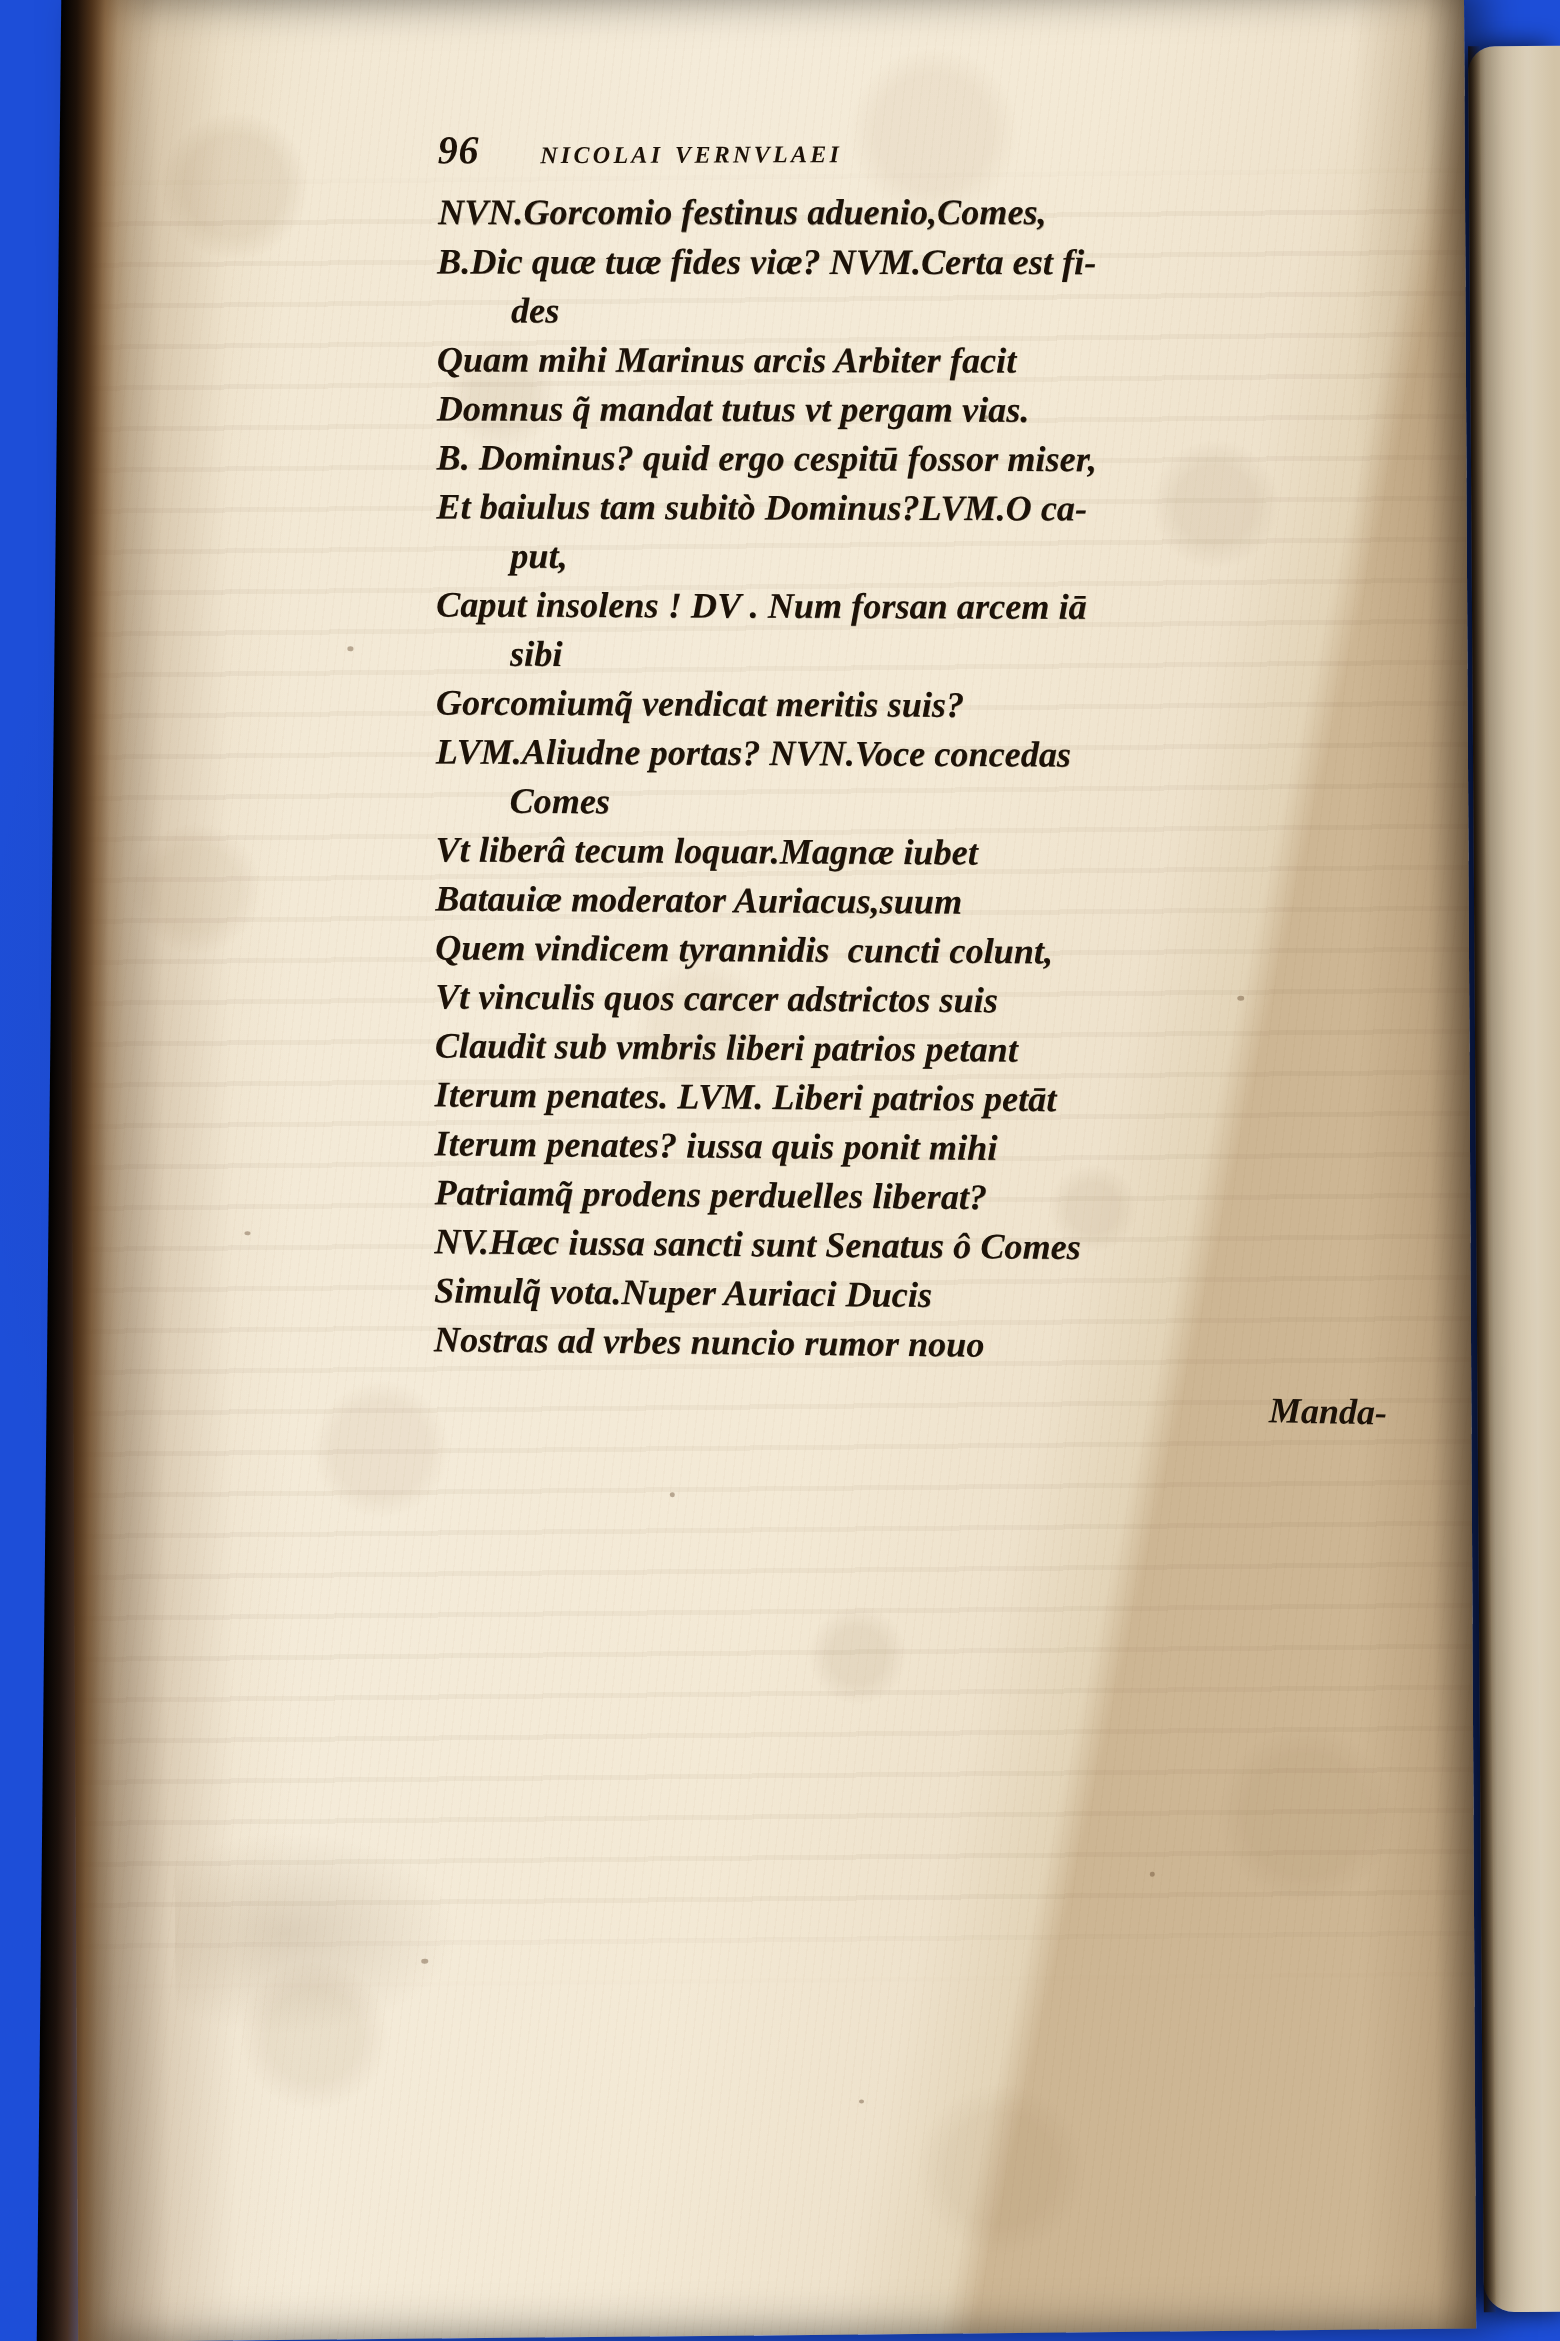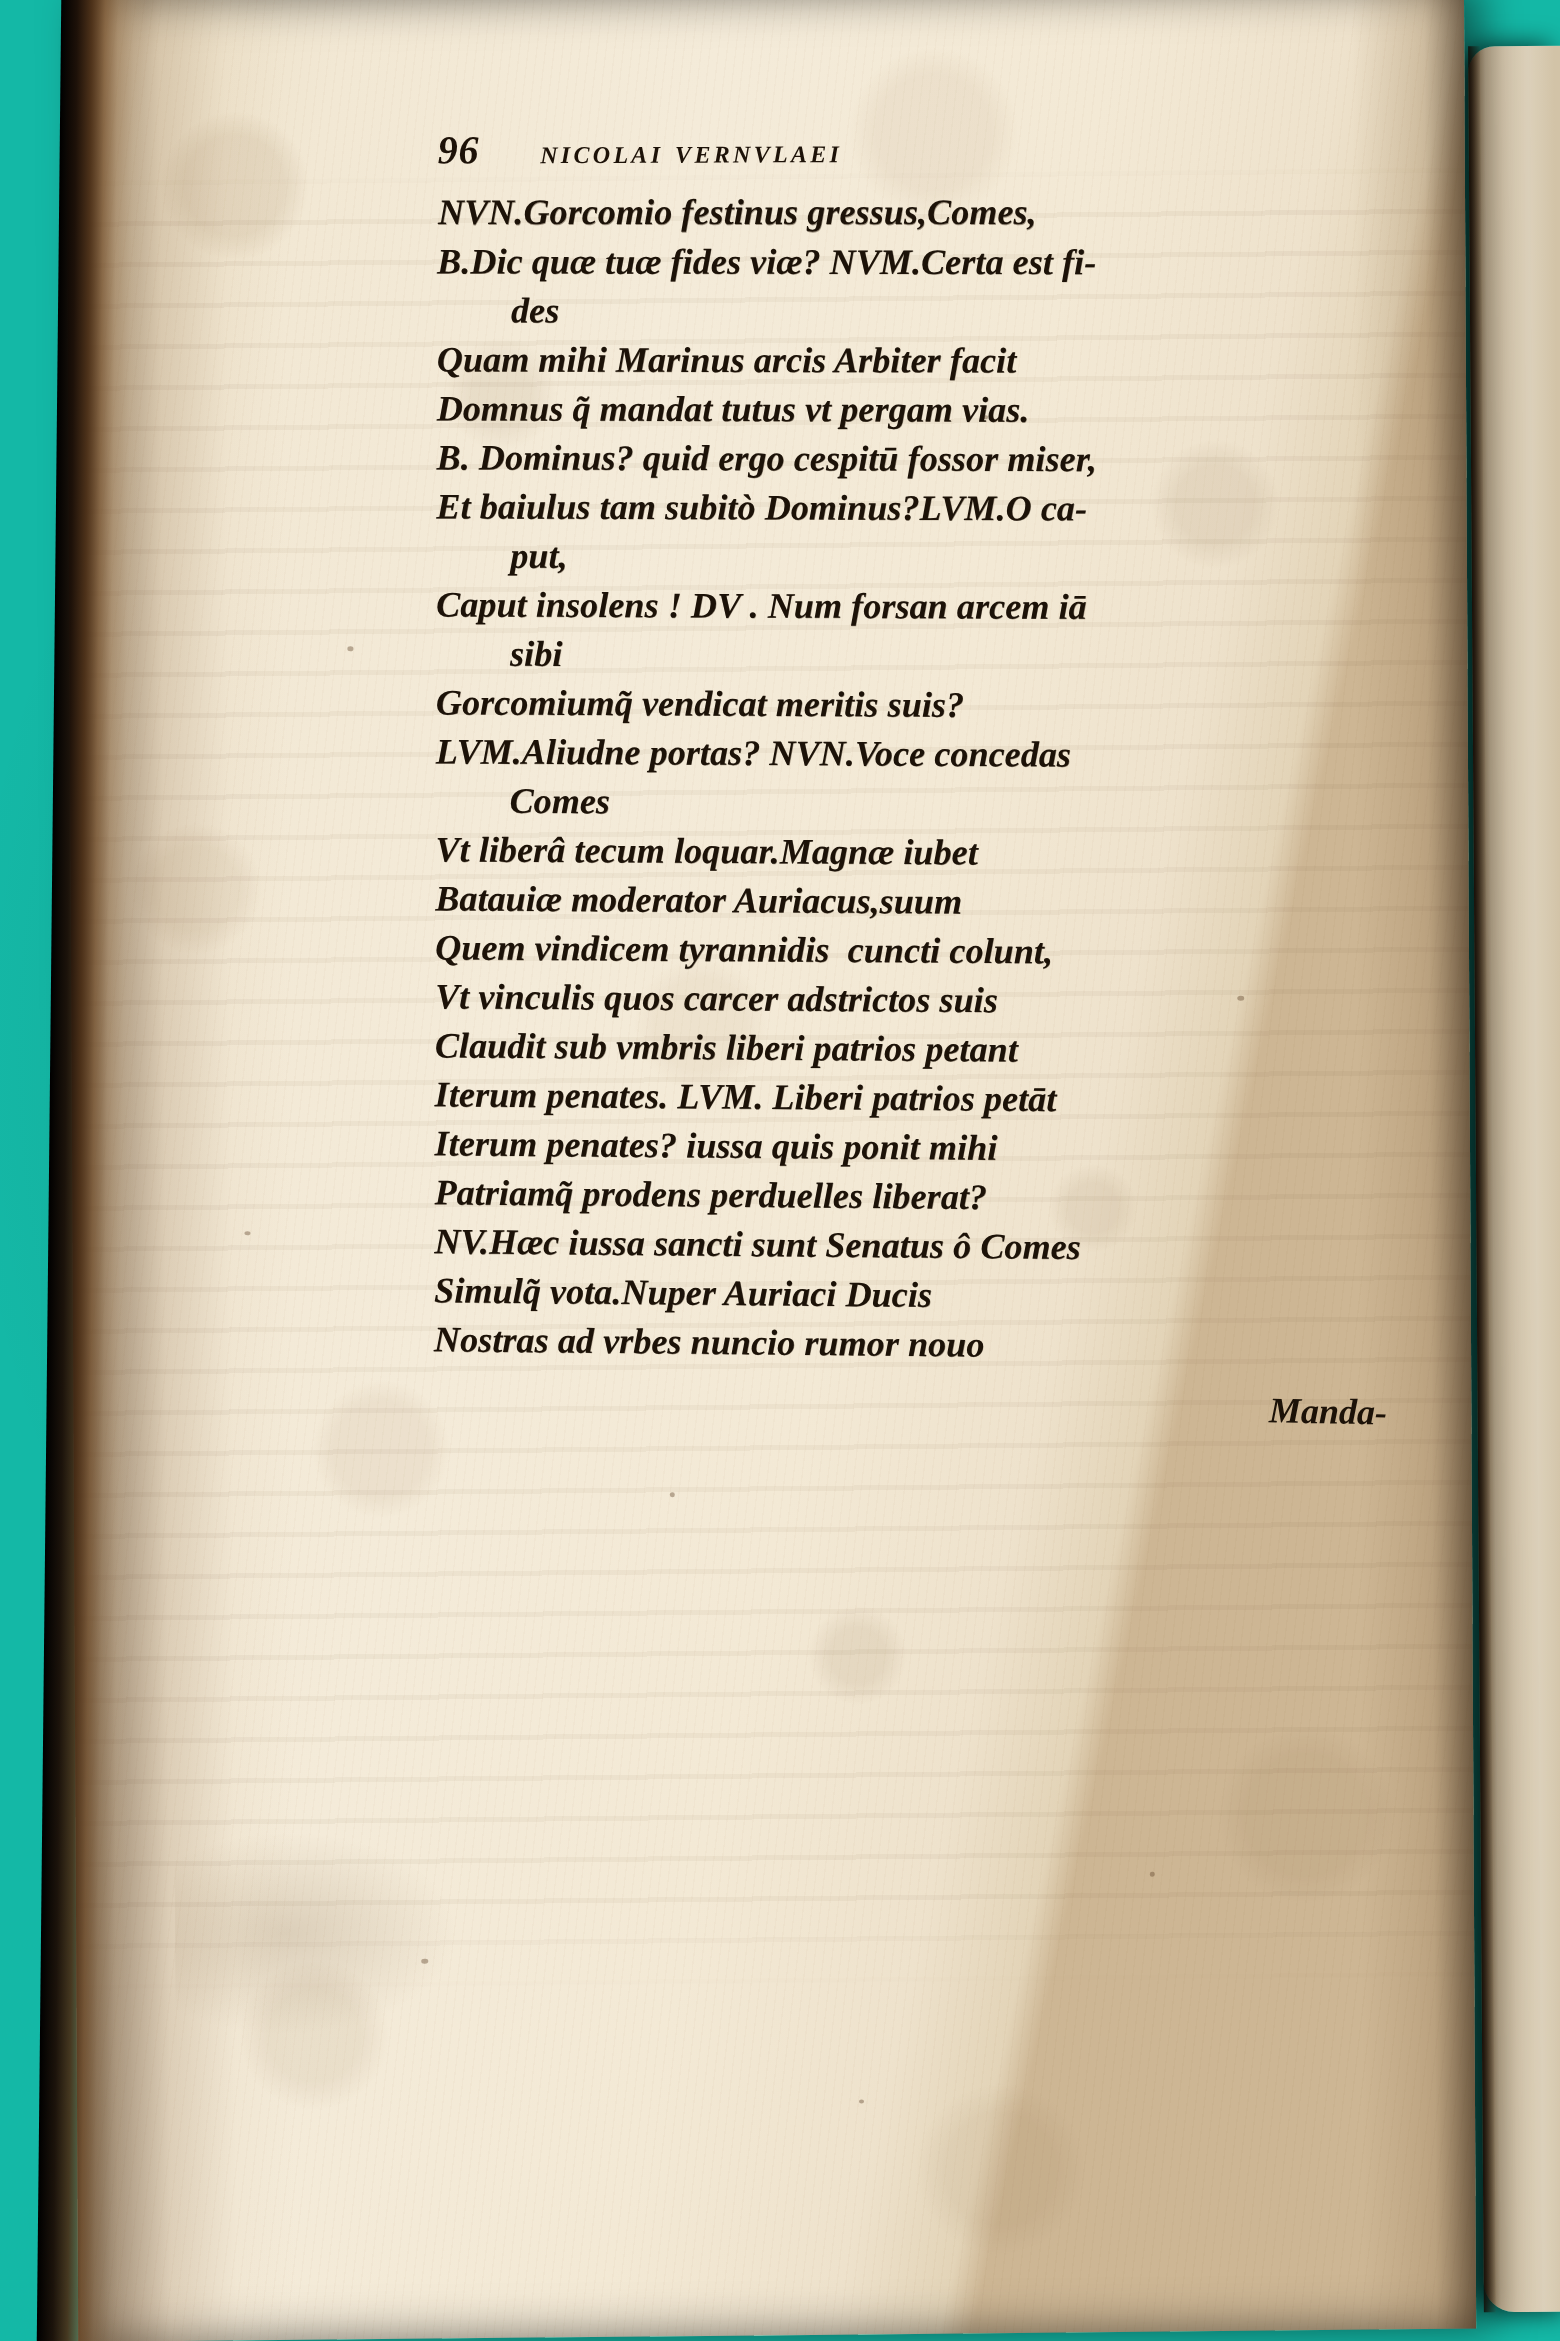--- a/index.html
+++ b/index.html
@@ -13,21 +13,21 @@
     height: 2342px;
     overflow: hidden;
     font-family: "Liberation Serif", serif;
   }
 
   
   #photo-stage {
     position: relative;
     width: 1561px;
     height: 2342px;
-    background: #14b8a6;
+    background: #1d4ed8;
     overflow: hidden;
   }
 
   
   #stage-vignette {
     position: absolute;
     inset: 0;
     background:
       radial-gradient(ellipse 75% 60% at 50% 45%, rgba(60,40,25,0.22), rgba(0,0,0,0) 70%);
     pointer-events: none;
@@ -278,21 +278,21 @@
     <div id="leaf-outer-shade"></div>
 
     <div id="type-block">
 
       <div id="running-head">
         <span id="folio-number">96</span>
         <span id="running-title">NICOLAI VERNVLAEI</span>
       </div>
 
       <div id="verse">
-          <div class="verse-line" style="transform: rotate(0.55deg) translateX(0px);">NVN.Gorcomio festinus gressus,Comes,</div>
+          <div class="verse-line" style="transform: rotate(0.55deg) translateX(0px);">NVN.Gorcomio festinus aduenio,Comes,</div>
           <div class="verse-line" style="transform: rotate(0.616deg) translateX(-1.2px);">B.Dic quæ tuæ fides viæ? NVM.Certa est fi-</div>
           <div class="verse-line indent" style="transform: rotate(0.638deg) translateX(-1.6px);">des</div>
           <div class="verse-line" style="transform: rotate(0.66deg) translateX(-2px);">Quam mihi Marinus arcis Arbiter facit</div>
           <div class="verse-line" style="transform: rotate(0.682deg) translateX(-2.4px);">Domnus q̃ mandat tutus vt pergam vias.</div>
           <div class="verse-line" style="transform: rotate(0.704deg) translateX(-2.8px);">B. Dominus? quid ergo cespitū fossor miser,</div>
           <div class="verse-line" style="transform: rotate(0.726deg) translateX(-3.2px);">Et baiulus tam subitò Dominus?LVM.O ca-</div>
           <div class="verse-line indent" style="transform: rotate(0.748deg) translateX(-3.6px);">put,</div>
           <div class="verse-line" style="transform: rotate(0.77deg) translateX(-4px);">Caput insolens ! DV . Num forsan arcem iā</div>
           <div class="verse-line indent" style="transform: rotate(0.792deg) translateX(-4.4px);">sibi</div>
           <div class="verse-line" style="transform: rotate(0.814deg) translateX(-4.8px);">Gorcomiumq̃ vendicat meritis suis?</div>

